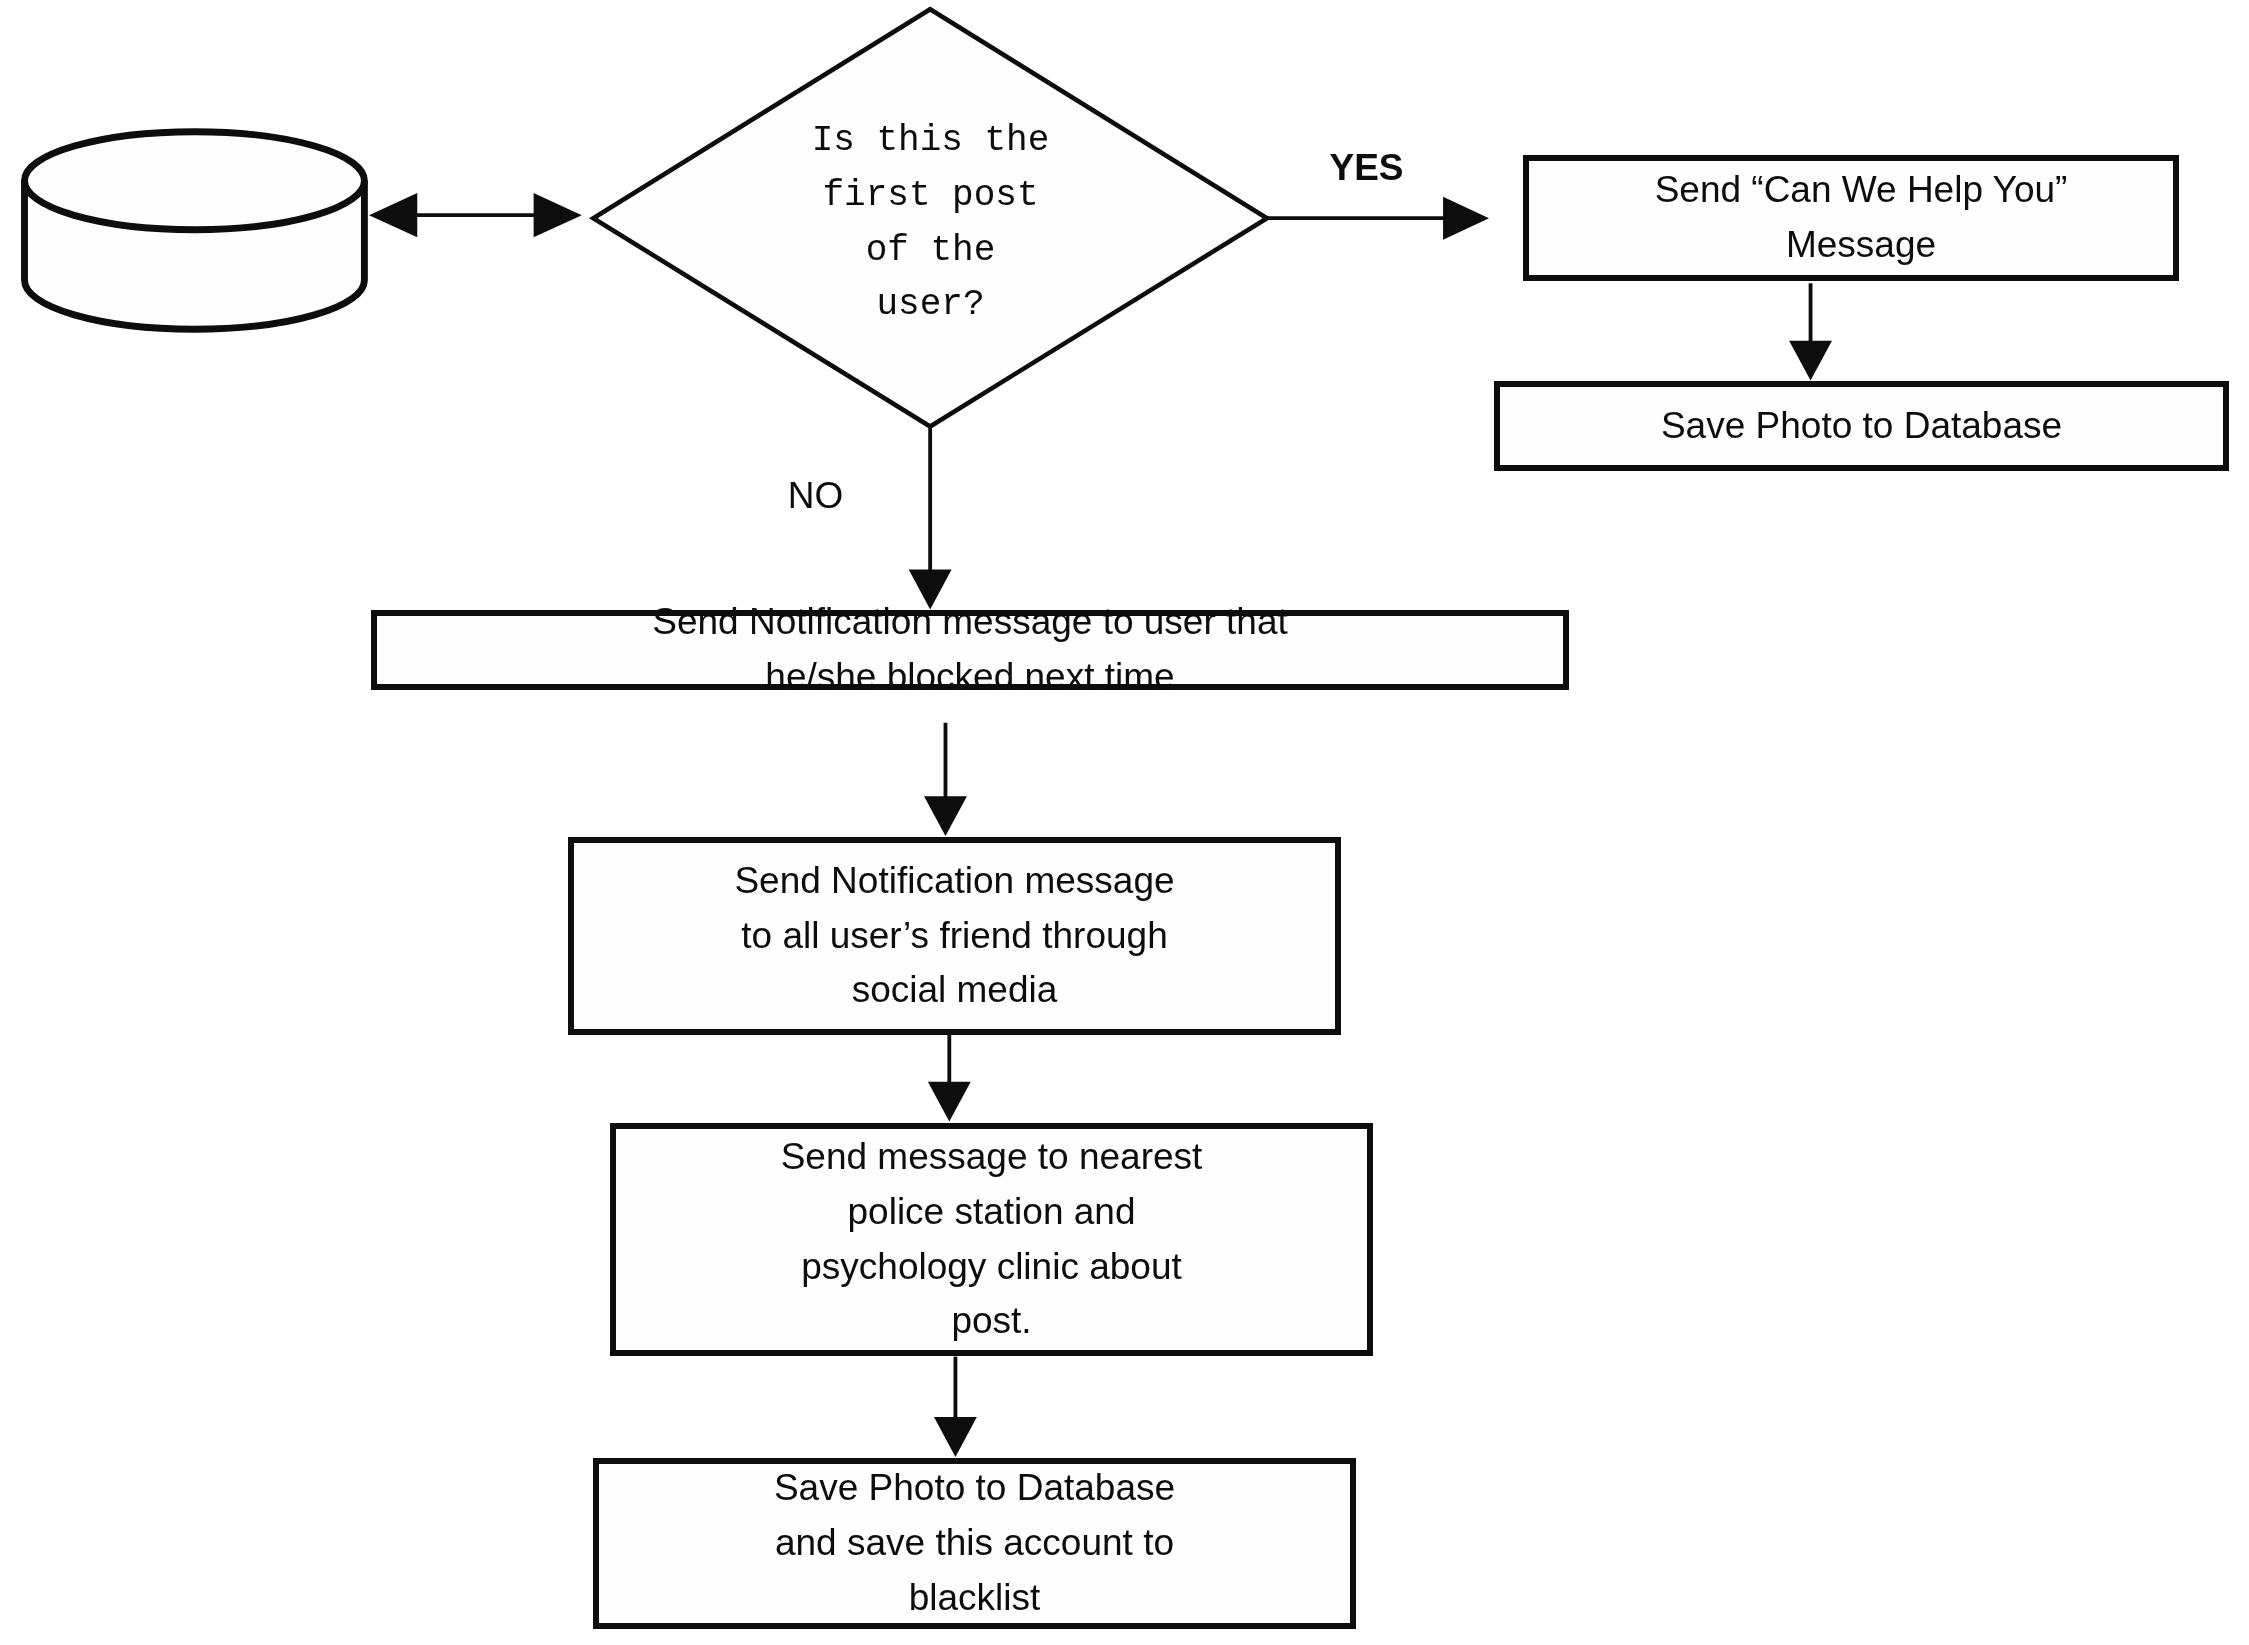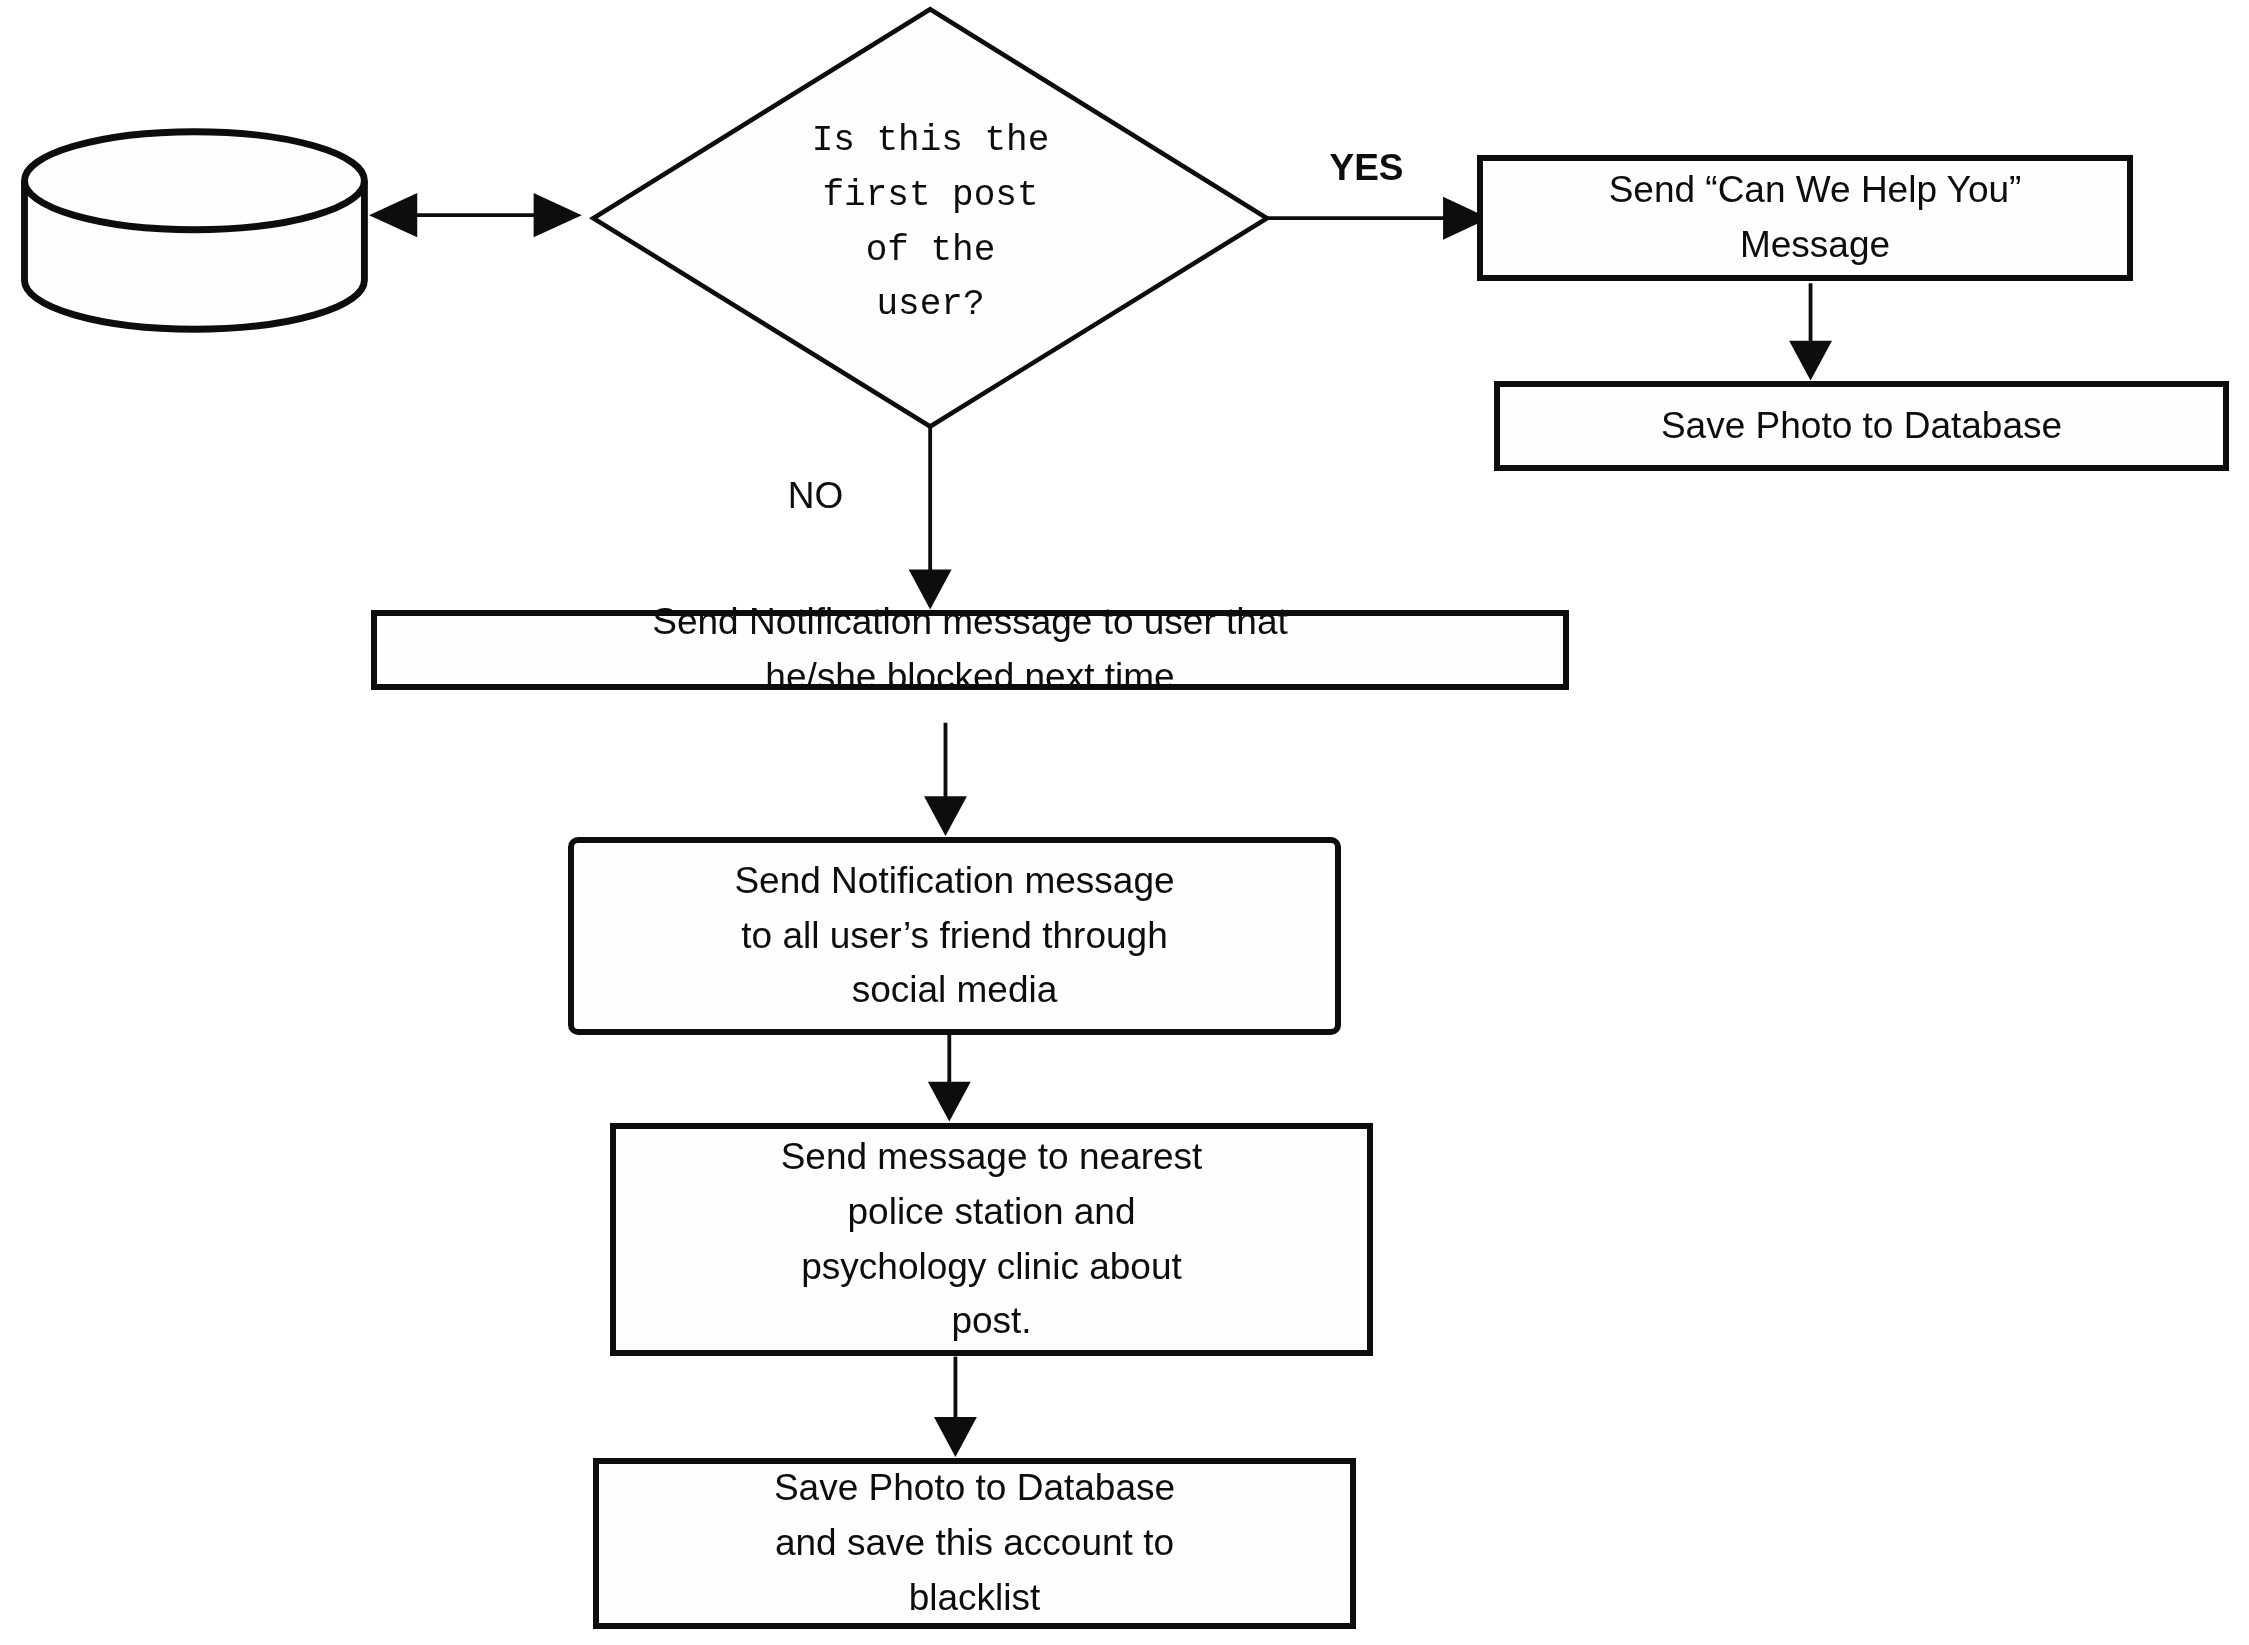--- a/index.html
+++ b/index.html
@@ -44,24 +44,24 @@
     text-align: center;
     white-space: pre-line;
     font-size: 37px;
     line-height: 1.48;
   }
   
   #database-label   { left: 23px;   top: 184px;  width: 342px;  height: 100px; font-size: 38px; }
   #decision-label   { left: 739px;  top: 115px;  width: 383px;  height: 217px; font-size: 36px; line-height: 1.52; font-family: Liberation Mono, monospace; }
   #yes-label        { left: 1294px; top: 145px;  width: 145px;  height: 46px; font-weight: bold;  }
   #no-label         { left: 739px;  top: 473px;  width: 153px;  height: 46px;  }
-  #box-send-help    { left: 1477px; top: 155px;  width: 656px;  height: 126px; padding-left: 20px; }
+  #box-send-help    { left: 1523px; top: 155px;  width: 656px;  height: 126px; padding-left: 20px; }
   #box-save-photo   { left: 1494px; top: 381px;  width: 735px;  height: 90px; }
   #box-notify-user  { left: 371px;  top: 610px;  width: 1198px; height: 80px; }
-  #box-notify-friends { left: 568px; top: 837px; width: 773px; height: 198px; border-radius: 10px; }
+  #box-notify-friends { left: 568px; top: 837px; width: 773px; height: 198px; }
   #box-police       { left: 586px;  top: 1123px; width: 763px;  height: 233px; margin-left: 24px; }
   #box-blacklist    { left: 593px;  top: 1458px; width: 763px;  height: 171px; }
 </style>
 </head>
 <body>
 
 <div id="canvas">
 
   <svg id="wires" viewBox="0 0 2939 2150">
 

